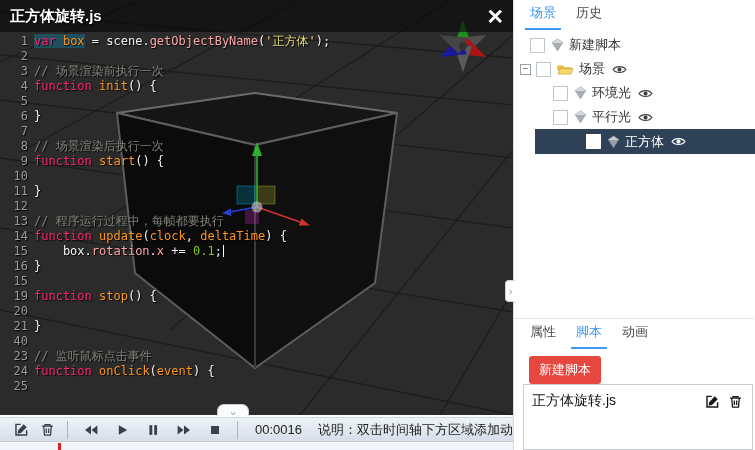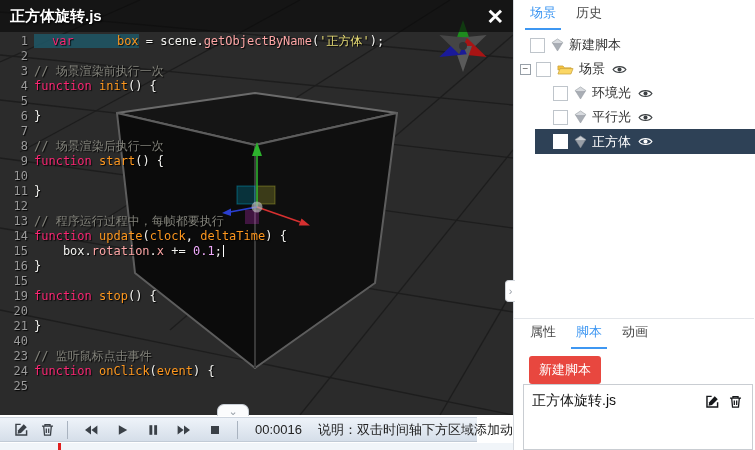--- a/index.html
+++ b/index.html
@@ -17,32 +17,32 @@
   .close{margin-left:auto;margin-right:9px;color:#fff;font-size:21px;font-weight:bold;line-height:1;cursor:pointer;}
 
   
   .code{position:absolute;left:0;top:34px;z-index:2;font-family:"DejaVu Sans Mono",monospace;
         font-size:12px;line-height:15px;}
   .cl{display:flex;height:15px;white-space:pre;}
   .ln{width:28px;flex:none;text-align:right;padding-right:6px;color:#9b9b9b;
       text-shadow:1px 1px 1px rgba(0,0,0,.9);}
   .lc{text-shadow:1px 1px 1px rgba(0,0,0,.9);}
   .tok.kw{color:#f92672}.tok.nm{color:#fd971f}.tok.mt{color:#fca5a5}
-  .tok.st{color:#e6db74}.tok.nu{color:#f0abfc}.tok.pl{color:#f2f2ef}.tok.cm{color:#82827a}
-  .tok.sel{background:rgba(31,85,100,.88);padding-left:18px;}
+  .tok.st{color:#e6db74}.tok.nu{color:#84cc16}.tok.pl{color:#f2f2ef}.tok.cm{color:#82827a}
+  .tok.sel{background:rgba(31,85,100,.88);}
   .caret{display:inline-block;border-left:1.5px solid #fff;height:12px;margin-left:1px;
          vertical-align:-2px;}
 
   
   .bottombar{position:absolute;left:0;top:415px;width:513px;height:35px;background:#fff;}
   .collapse-tab{position:absolute;left:217px;top:-11px;width:30px;height:11px;background:#fbfcfd;
                 border:1px solid #c9cfd6;border-bottom:none;border-radius:7px 7px 0 0;
                 display:flex;align-items:center;justify-content:center;color:#98a0a8;
                 font-size:11px;line-height:8px;z-index:4;cursor:pointer;}
-  .toolbar{position:absolute;left:0;top:2px;width:477px;height:25px;box-sizing:border-box;
+  .toolbar{position:absolute;left:0;top:2px;width:513px;height:25px;box-sizing:border-box;
            background:linear-gradient(#eef3f9,#d5dee9);border-top:1px solid #cdd5df;
            border-bottom:1px solid #c2cbd6;display:flex;align-items:center;padding-left:8px;}
   .tbtn{width:26px;height:22px;display:flex;align-items:center;justify-content:center;
         color:#3a4047;cursor:pointer;flex:none;}
   .pbtn{width:31px;}
   .tdiv{width:1px;height:18px;background:#a9b3c0;margin:0 7px;flex:none;}
   .ttime{font-size:13px;color:#222;margin-left:10px;white-space:nowrap;}
   .thint{font-size:13px;color:#222;margin-left:16px;white-space:nowrap;}
   .timeline{position:absolute;left:0;top:28px;width:513px;height:7px;background:#f1f5f9;}
   .playhead{position:absolute;left:58px;top:0;width:3px;height:7px;background:#e02020;cursor:ew-resize;}
@@ -53,21 +53,21 @@
   .panel-handle{position:absolute;left:-9px;top:280px;width:9px;height:20px;background:#fff;
                 border:1px solid #d0d4d9;border-right:none;border-radius:4px 0 0 4px;color:#9aa0a8;
                 font-size:11px;display:flex;align-items:center;justify-content:center;z-index:5;cursor:pointer;}
   .tabs{display:flex;padding-left:14px;height:30px;align-items:flex-end;}
   .tab{font-size:13px;color:#4a4a4a;margin-right:16px;padding:6px 2px 8px;position:relative;cursor:pointer;}
   .tab.active{color:#3e97f2;}
   .tab.active::after{content:"";position:absolute;left:-3px;right:-3px;bottom:0;height:2.5px;background:#3e97f2;}
 
   .tree{margin-top:3px;}
   .trow{display:flex;align-items:center;height:24px;font-size:13px;color:#333;cursor:pointer;}
-  .trow.sel{background:#2e4156;color:#fff;margin-left:21px;height:25px;}
+  .trow.sel{background:#2e4156;color:#fff;margin-left:21px;height:25px;padding-left:33px;}
   .spacer{flex:none;height:1px;}
   .expander{flex:none;width:11px;height:11px;box-sizing:border-box;border:1px solid #98a0a8;background:#fff;
             color:#555;font-size:10px;line-height:8px;text-align:center;margin-left:6px;cursor:pointer;}
   .cb{flex:none;width:13px;height:13px;background:#fff;border:1px solid #bfc5cb;margin-left:5px;cursor:pointer;}
   .trow.sel .cb{border-color:#fff;}
   .ticon{margin-left:6px;display:flex;flex:none;}
   .tlabel{margin-left:5px;white-space:nowrap;}
   .teye{margin-left:7px;display:flex;color:#3c4043;cursor:pointer;}
   .trow.sel .teye{color:#fff;}
 

